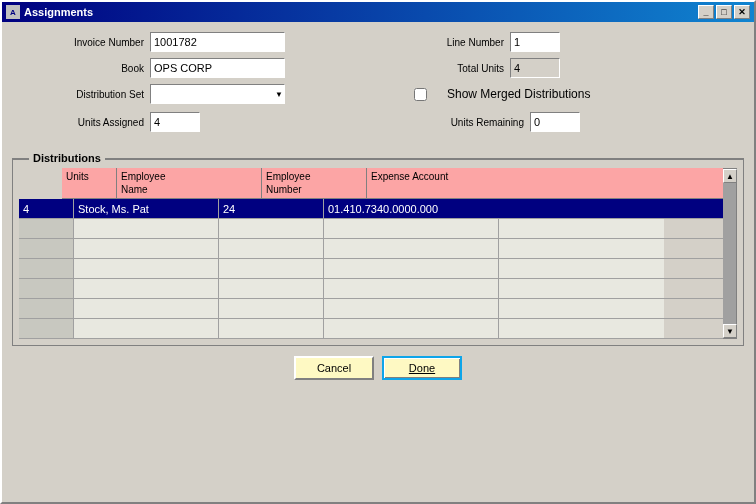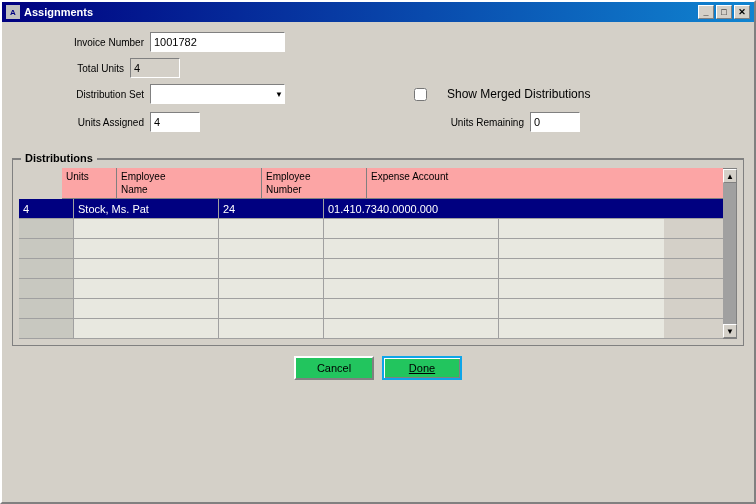--- a/index.html
+++ b/index.html
@@ -121,21 +121,21 @@
     .distributions-group {
       border: 1px solid #808080;
       border-top: 2px solid #808080;
       margin: 10px 10px 0 10px;
       padding: 8px 6px 6px 6px;
       position: relative;
     }
     .distributions-label {
       position: absolute;
       top: -8px;
-      left: 8px;
+      left: 16px;
       background: #d4d0c8;
       padding: 0 4px;
       font-weight: bold;
       font-size: 11px;
     }
     .table-header {
       display: grid;
       grid-template-columns: 55px 145px 105px 175px 165px;
       background: #fca5a5;
       border-bottom: 1px solid #808080;
@@ -217,21 +217,21 @@
     }
     .footer-buttons {
       display: flex;
       justify-content: center;
       gap: 8px;
       padding: 10px 0 8px 0;
     }
     .btn {
       width: 80px;
       height: 24px;
-      background: #22c55e;
+      background: #fef9c3;
       border: 2px solid;
       border-color: #ffffff #808080 #808080 #ffffff;
       font-size: 11px;
       cursor: pointer;
       display: flex;
       align-items: center;
       justify-content: center;
     }
     .btn.default {
       border: 2px solid #0ea5e9;
@@ -271,23 +271,31 @@
     </div>
   </div>
 
   <div class="content">
 
     <div class="row1">
       <div class="row1-left">
         <span class="form-label" style="width:110px;">Invoice Number</span>
         <input class="form-input" type="text" style="width: 135px; margin-left: 6px;" value="1001782">
       </div>
+      <div class="row1-right">
+        <span class="form-label" style="width:90px;">Line Number</span>
+        <input class="form-input" type="text" style="width: 50px; margin-left: 6px;" value="1">
+      </div>
     </div>
 
     <div class="row1">
+      <div class="row1-left">
+        <span class="form-label" style="width:110px;">Book</span>
+        <input class="form-input" type="text" style="width: 135px; margin-left: 6px;" value="OPS CORP">
+      </div>
       <div class="row1-right">
         <span class="form-label" style="width:90px;">Total Units</span>
         <div class="form-input-readonly" style="width:50px; margin-left:6px; display:flex; align-items:center;">4</div>
       </div>
     </div>
 
     <div class="row1" style="margin-bottom:8px;">
       <div class="row1-left">
         <span class="form-label" style="width:110px;">Distribution Set</span>
         <div class="select-wrapper" style="margin-left:6px;">

